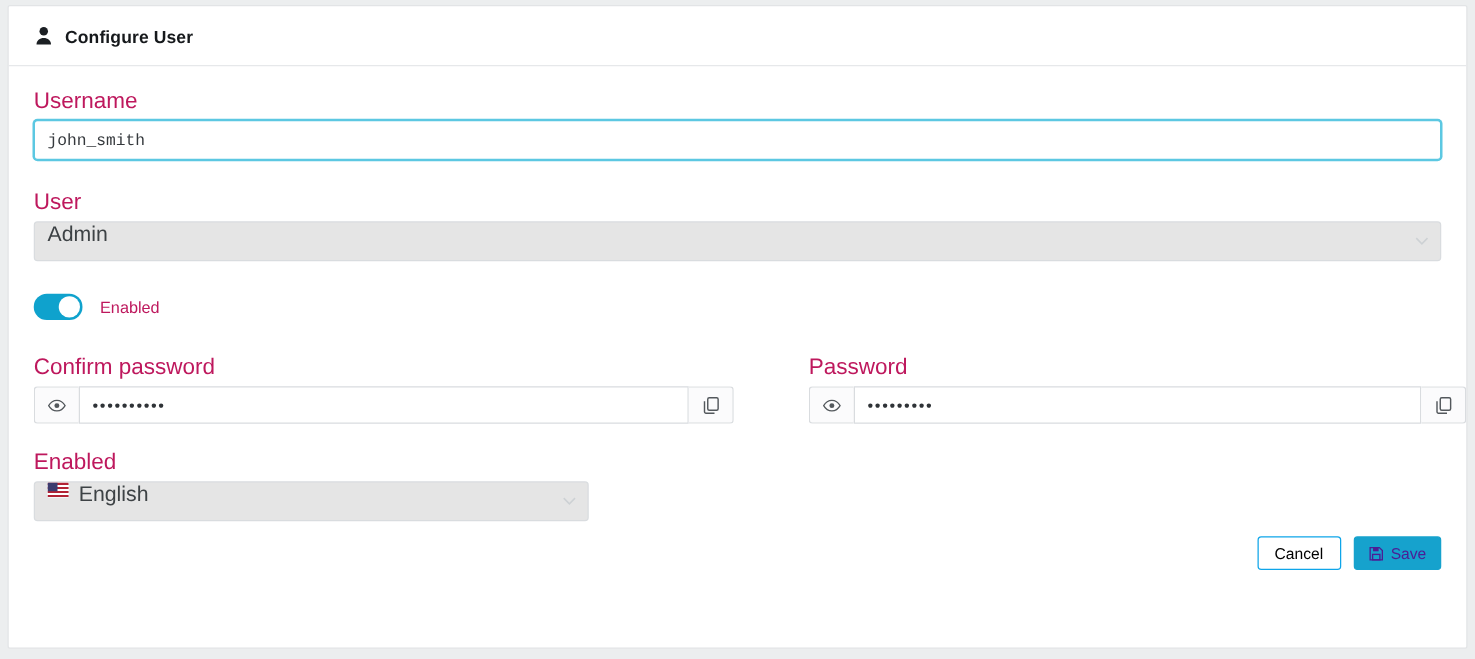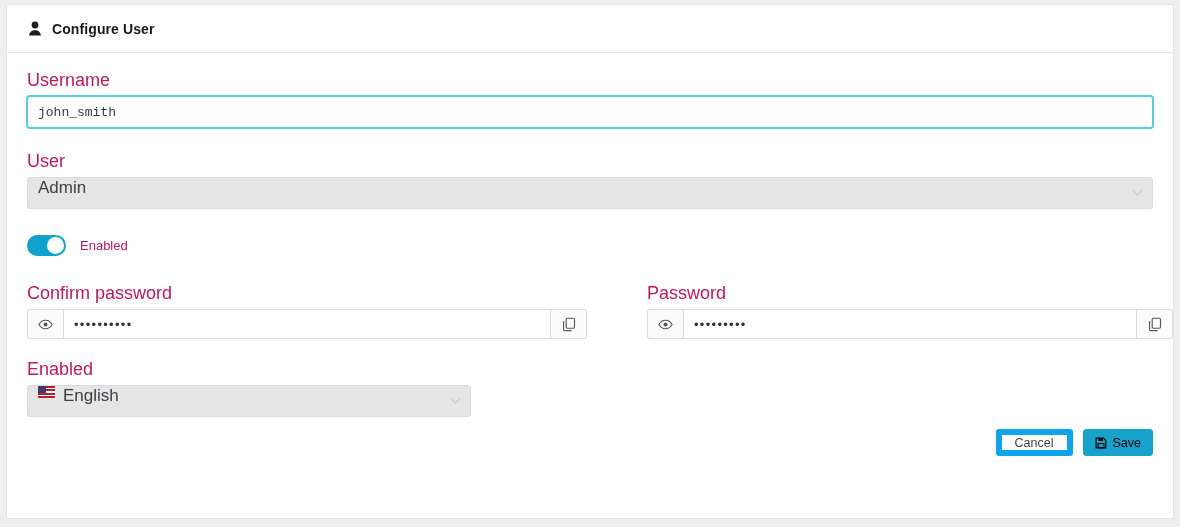--- a/index.html
+++ b/index.html
@@ -208,27 +208,27 @@
     font-family: "Liberation Sans", sans-serif;
     display: inline-flex;
     align-items: center;
     justify-content: center;
     cursor: pointer;
     padding: 0 13px;
     white-space: nowrap;
   }
   .btn-cancel {
     background: #fff;
-    border: 6px solid #0ea5e9;
-    color: #404040;
+    border: 1px solid #0ea5e9;
+    color: #000000;
   }
   .btn-save {
     background: #16a2cd;
     border: 1px solid #16a2cd;
-    color: #000000;
+    color: #4c1d95;
     gap: 6px;
     padding: 0 11px;
   }
   .btn-save .save-ico { display: flex; align-items: center; }
 </style>
 </head>
 <body>
 
 <div class="page">
   <div class="card">

